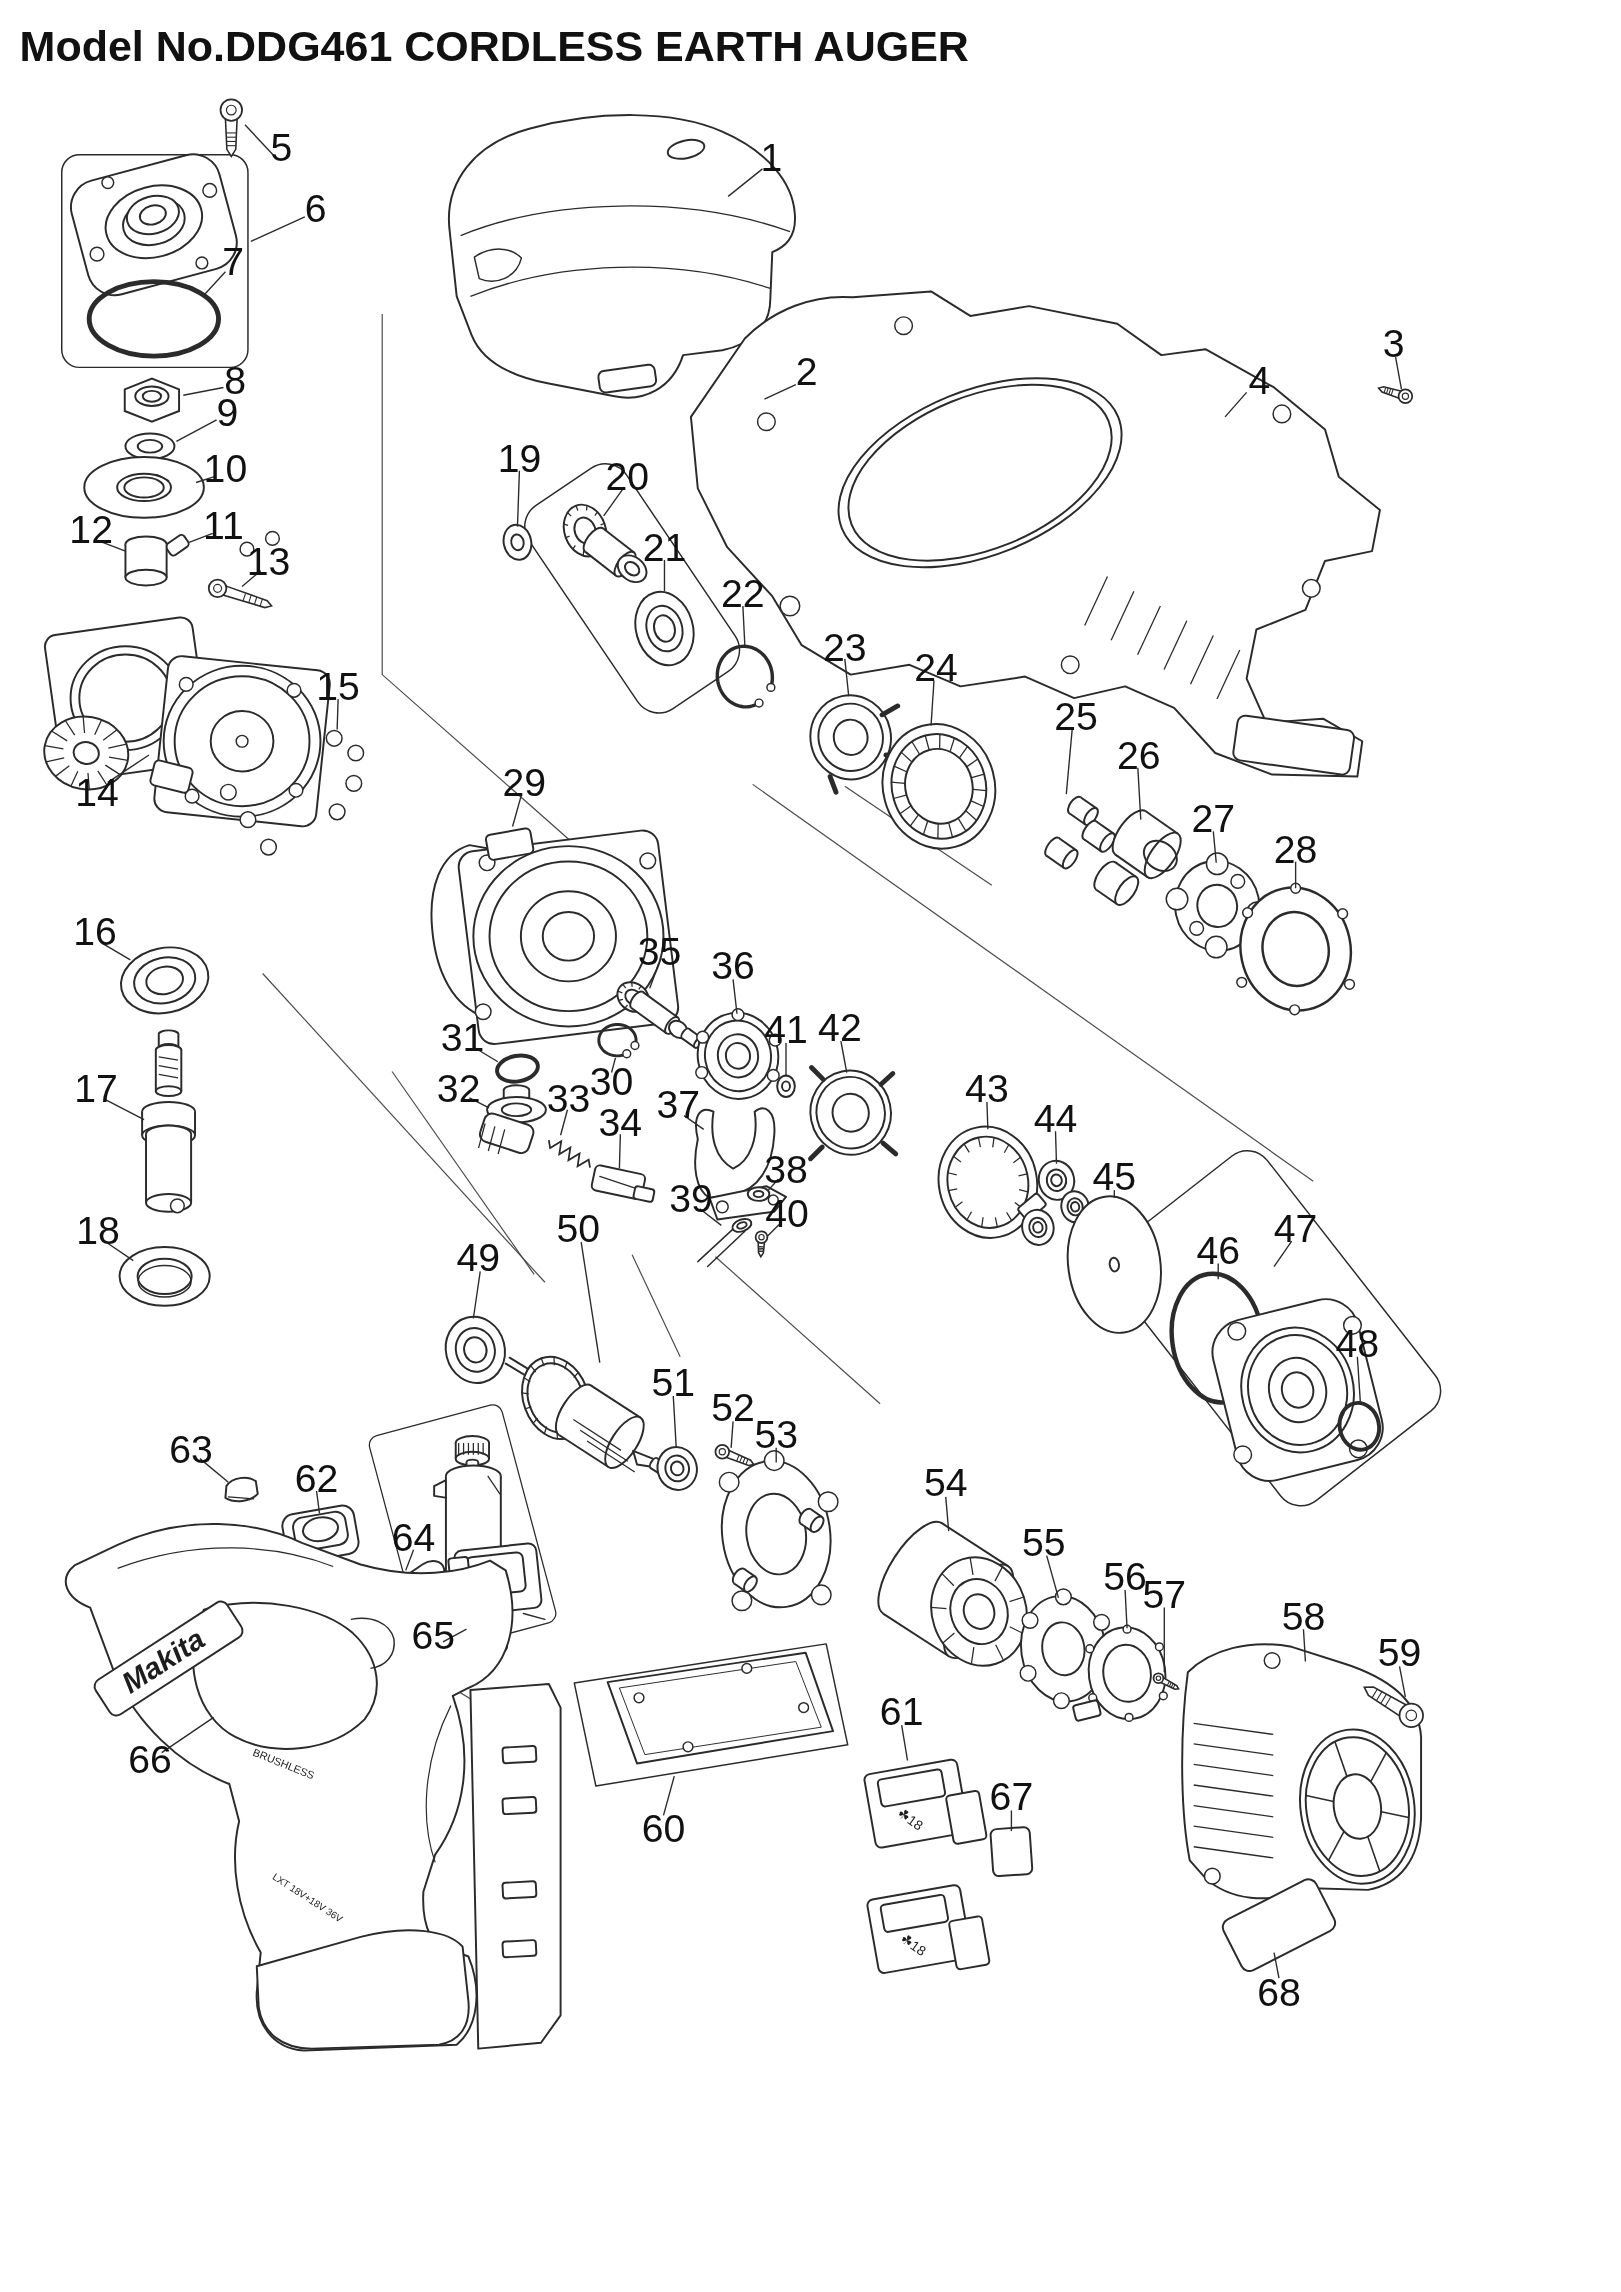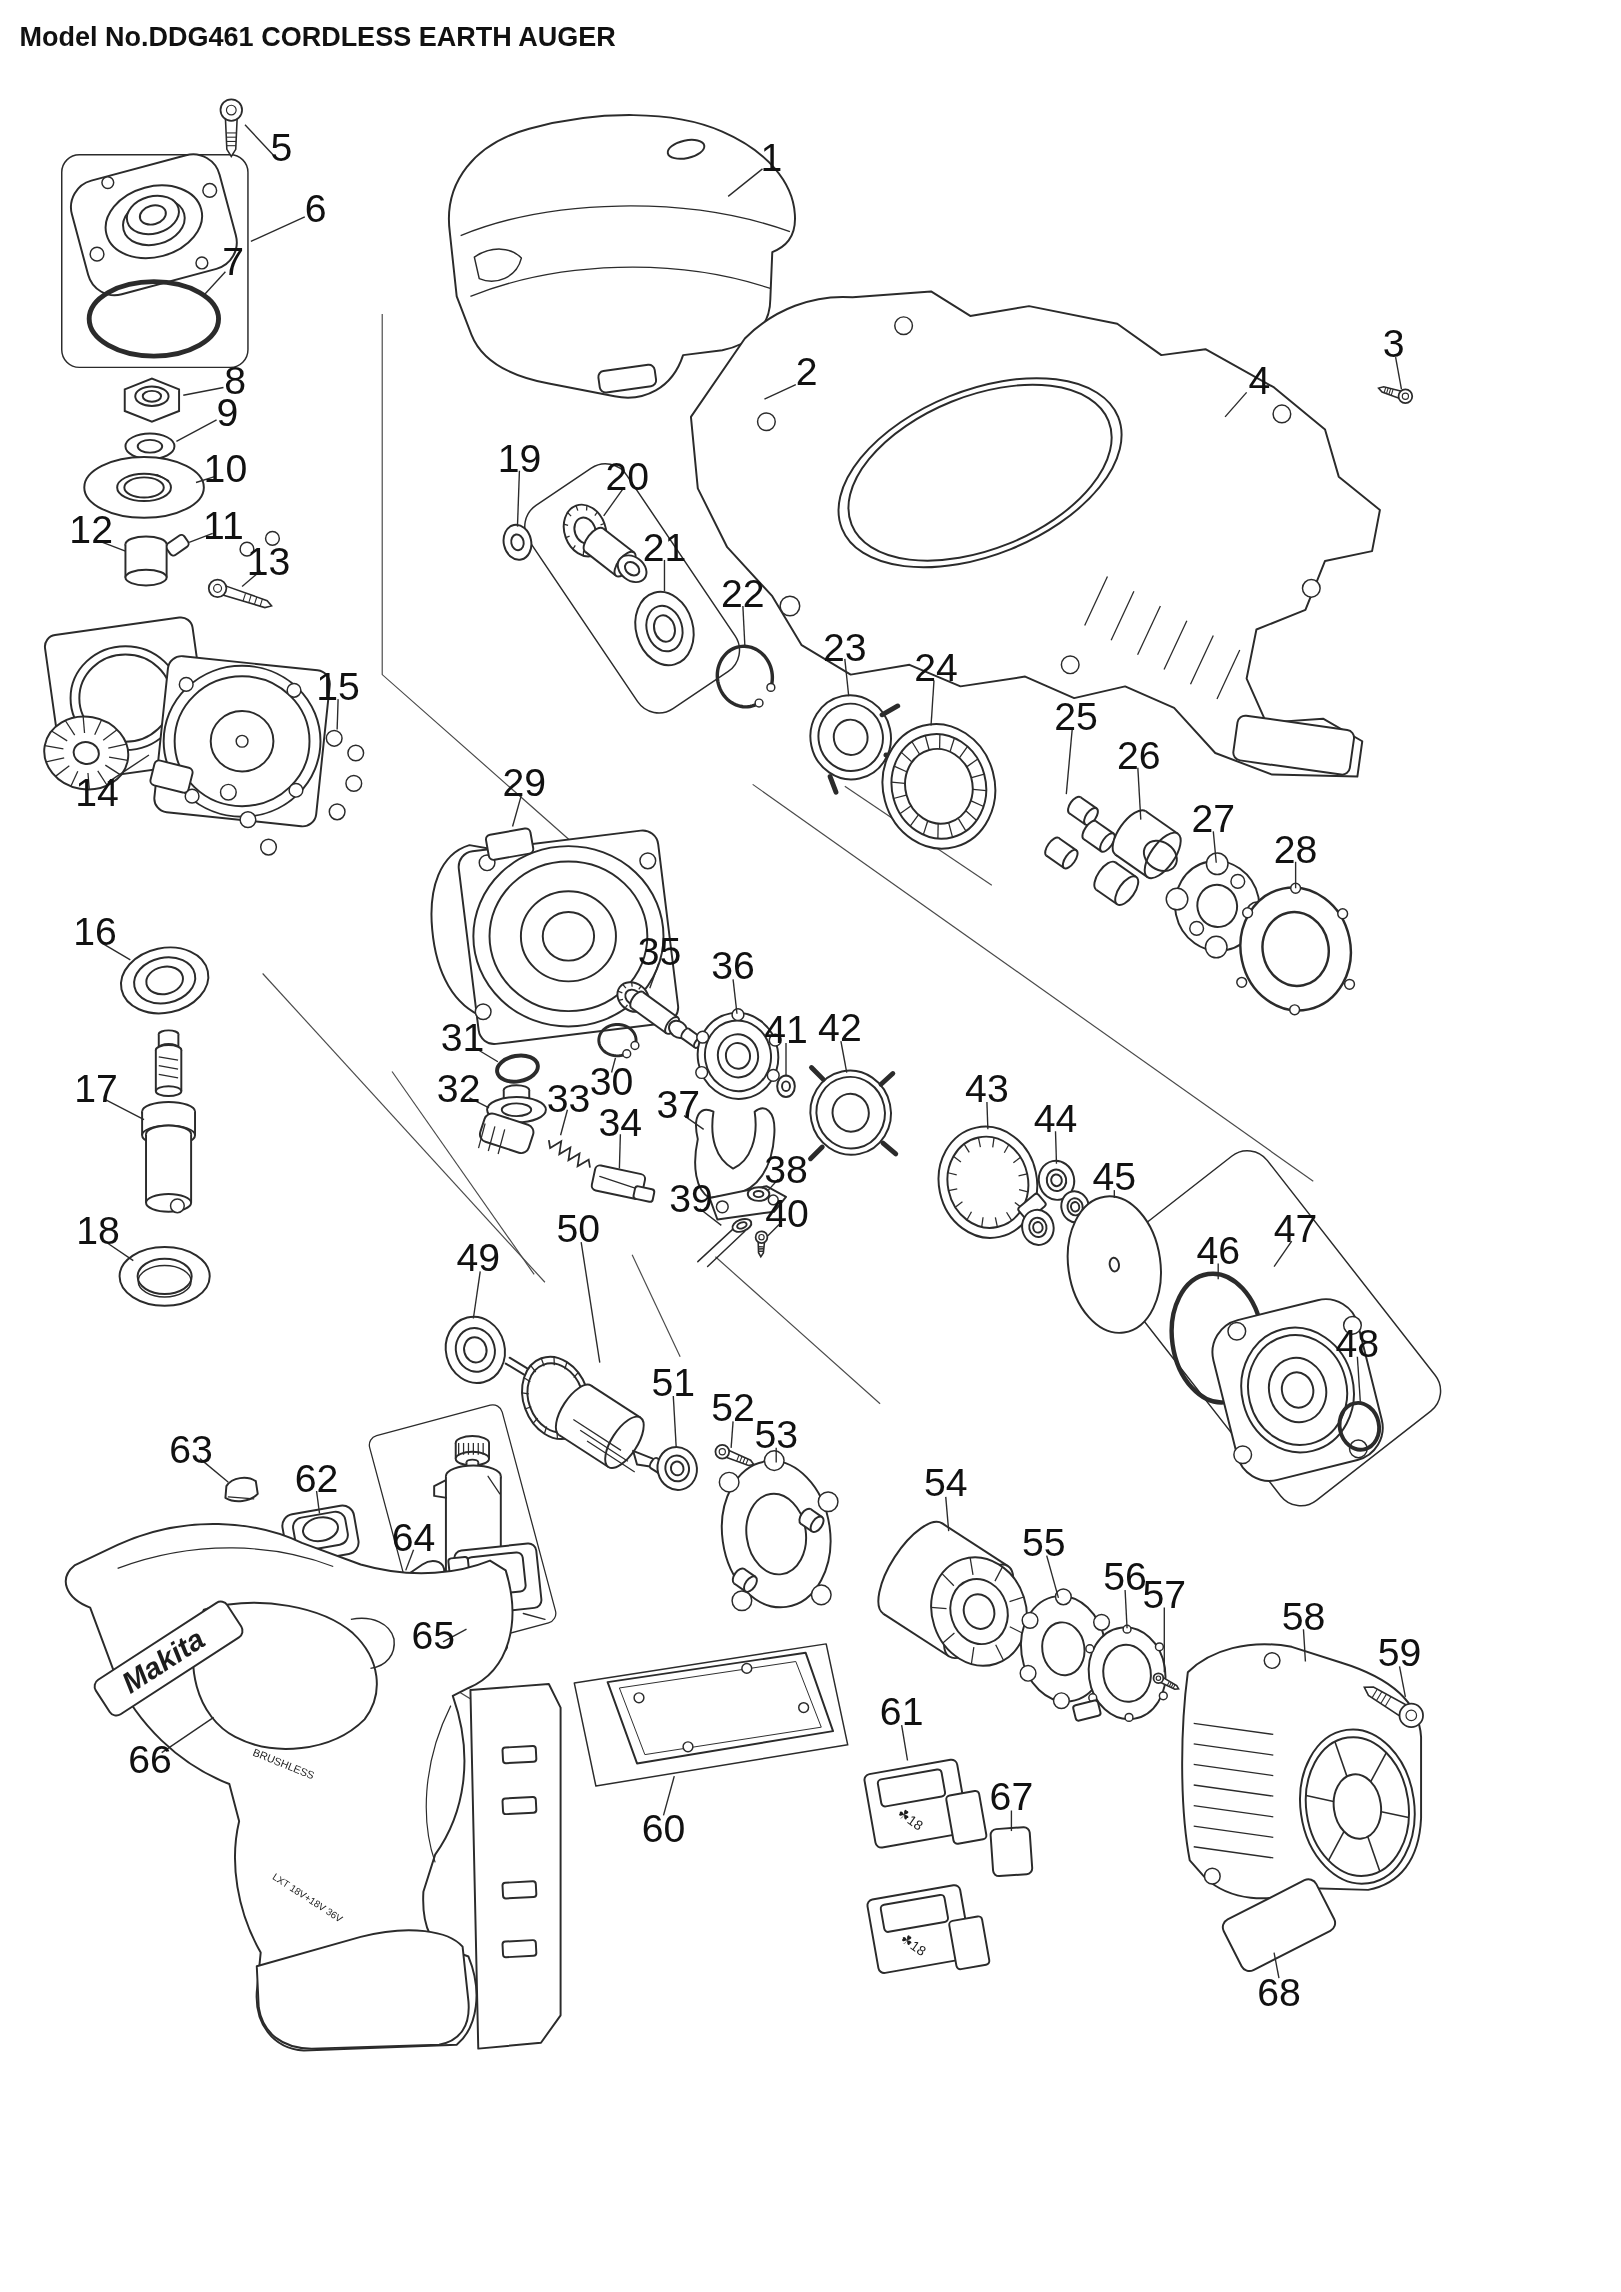--- a/index.html
+++ b/index.html
@@ -1,18 +1,18 @@
 <!DOCTYPE html>
 <html><head>
 <meta charset="utf-8">
 <style>
   html,body{margin:0;padding:0;background:#e8e8e8;}
   .page{position:relative;width:1621px;height:2293px;background:#ffffff;margin:0 auto;
         font-family:"Liberation Sans",sans-serif;overflow:hidden;}
-  .title{position:absolute;left:19.6px;top:21.6px;margin:0;font-size:27px;font-weight:600;
+  .title{position:absolute;left:19.6px;top:21.6px;margin:0;font-size:43px;font-weight:600;
          color:#111;letter-spacing:0px;font-family:"Liberation Sans",sans-serif;}
   svg.diagram{position:absolute;left:0;top:0;width:1621px;height:2293px;}
   svg text{font-family:"Liberation Sans",sans-serif;}
 </style>
 </head>
 <body>
 
 <div class="page">
   <h1 class="title">Model No.DDG461 CORDLESS EARTH AUGER</h1>
   <svg class="diagram" viewBox="0 0 1654 2339">

